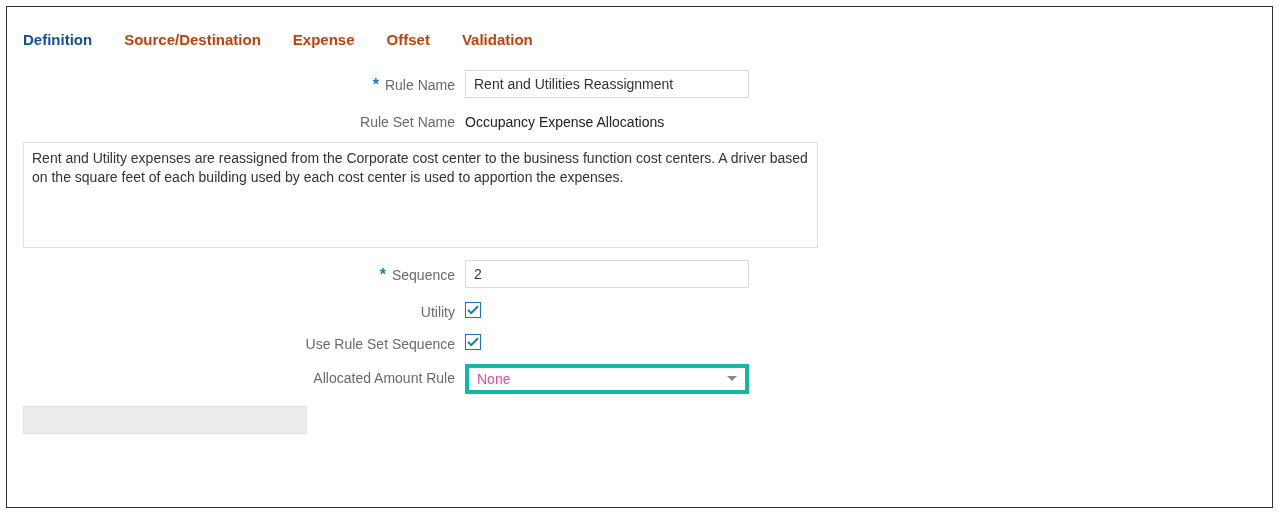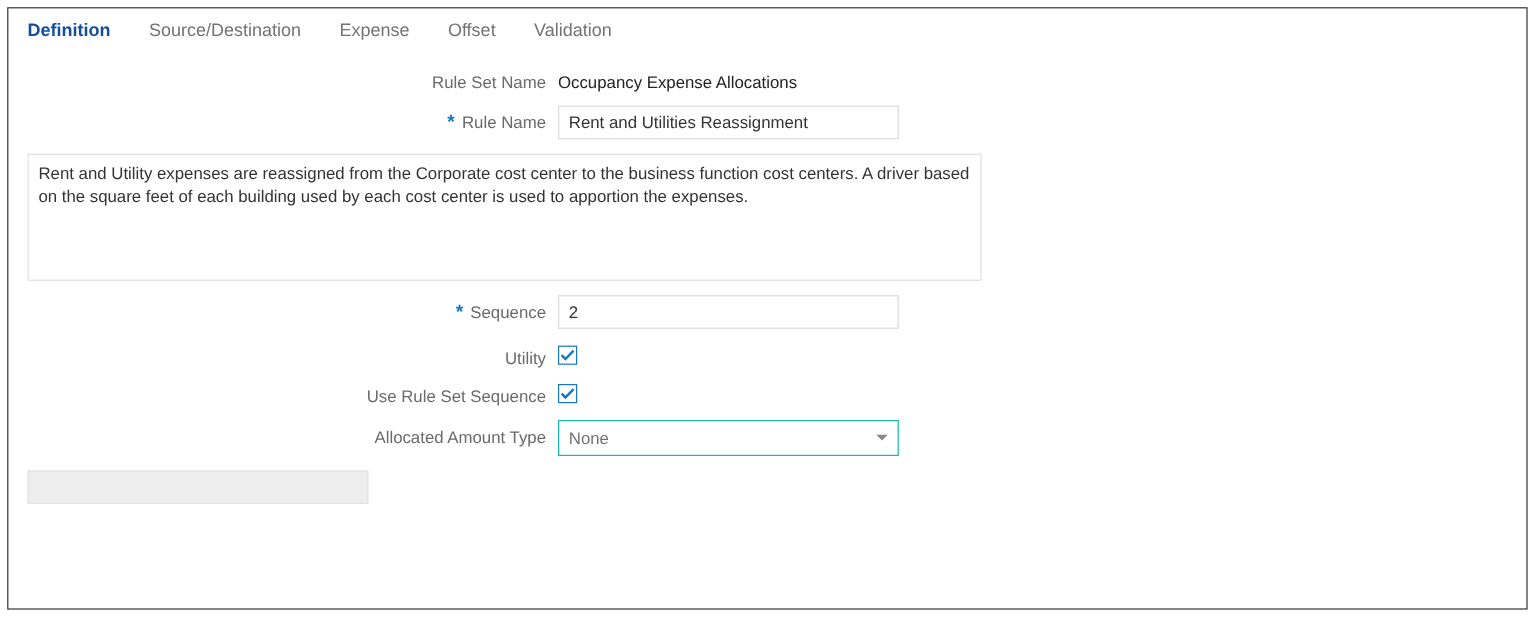--- a/index.html
+++ b/index.html
@@ -14,25 +14,26 @@
       border: 1px solid #333;
       width: 100%;
       height: 502px;
       padding: 8px 16px;
     }
     .tabs {
       display: flex;
       gap: 32px;
       padding: 0 0 8px 0;
       margin-bottom: 12px;
+      margin-top: 14px;
     }
     .tab {
-      color: #737373;
+      color: #c2410c;
       font-size: 15px;
-      font-weight: 400;
+      font-weight: 700;
       cursor: pointer;
       padding: 2px 0;
     }
     .tab.active {
       font-weight: 700;
       color: #134f9c;
     }
     .form {
       max-width: 1240px;
     }
@@ -97,29 +98,29 @@
       display: inline-flex;
       align-items: center;
       justify-content: center;
       cursor: pointer;
       margin-top: 2px;
     }
     .checkbox svg { display: block; }
     .select {
       width: 284px;
       height: 30px;
-      border: 1px solid #14b8a6;
+      border: 4px solid #14b8a6;
       background: #fff;
       display: flex;
       align-items: center;
       justify-content: space-between;
       padding: 0 8px;
       cursor: pointer;
       font-size: 14px;
-      color: #737373;
+      color: #ec4899;
     }
     .select .caret {
       display: inline-flex;
       align-items: center;
       color: #888;
     }
     input[type="text"].disabled-input {
       width: 284px;
       height: 28px;
       padding: 3px 8px;
@@ -137,32 +138,32 @@
     <div class="tab active">Definition</div>
     <div class="tab">Source/Destination</div>
     <div class="tab">Expense</div>
     <div class="tab">Offset</div>
     <div class="tab">Validation</div>
   </div>
 
   <div class="form">
 
     <div class="form-row">
-      <div class="label-col">Rule Set Name</div>
-      <div class="value-col">
-        <span class="static-text">Occupancy Expense Allocations</span>
-      </div>
-    </div>
-
-    <div class="form-row">
       <div class="label-col align-center">
         <span class="required">*</span><span>Rule Name</span>
       </div>
       <div class="value-col">
         <input type="text" class="text-input" value="Rent and Utilities Reassignment" style="">
+      </div>
+    </div>
+
+    <div class="form-row">
+      <div class="label-col">Rule Set Name</div>
+      <div class="value-col">
+        <span class="static-text">Occupancy Expense Allocations</span>
       </div>
     </div>
 
     <div class="form-row">
       <div class="value-col">
         <textarea class="textarea" style="">Rent and Utility expenses are reassigned from the Corporate cost center to the business function cost centers. A driver based on the square feet of each building used by each cost center is used to apportion the expenses.</textarea>
       </div>
     </div>
 
     <div class="form-row">
@@ -190,21 +191,21 @@
       <div class="value-col">
         <span class="checkbox">
           <svg width="12" height="12" viewBox="0 0 12 12">
               <path d="M1 6 L4.2 9.2 L11 2.2" stroke="#1678c2" stroke-width="2" fill="none"></path>
             </svg>
         </span>
       </div>
     </div>
 
     <div class="form-row">
-      <div class="label-col align-center">Allocated Amount Type</div>
+      <div class="label-col align-center">Allocated Amount Rule</div>
       <div class="value-col">
         <div class="select">
           <span>None</span>
           <span class="caret">
             <svg width="10" height="6" viewBox="0 0 10 6">
                 <path d="M0 0 L5 5 L10 0 Z" fill="#888"></path>
               </svg>
           </span>
         </div>
       </div>

